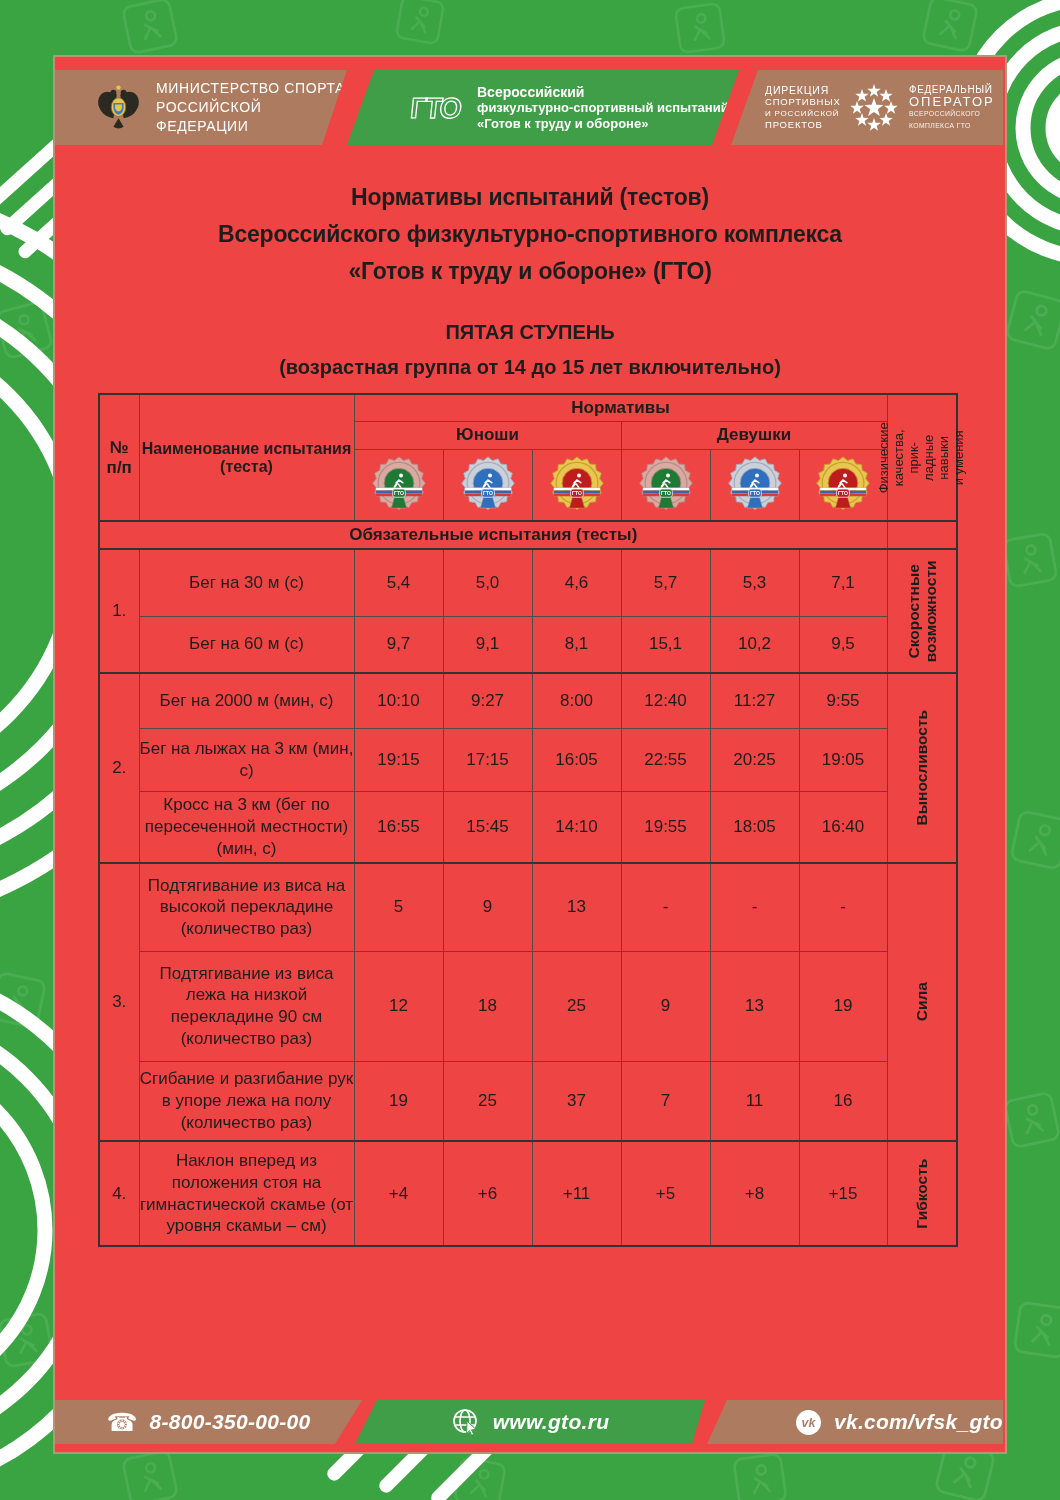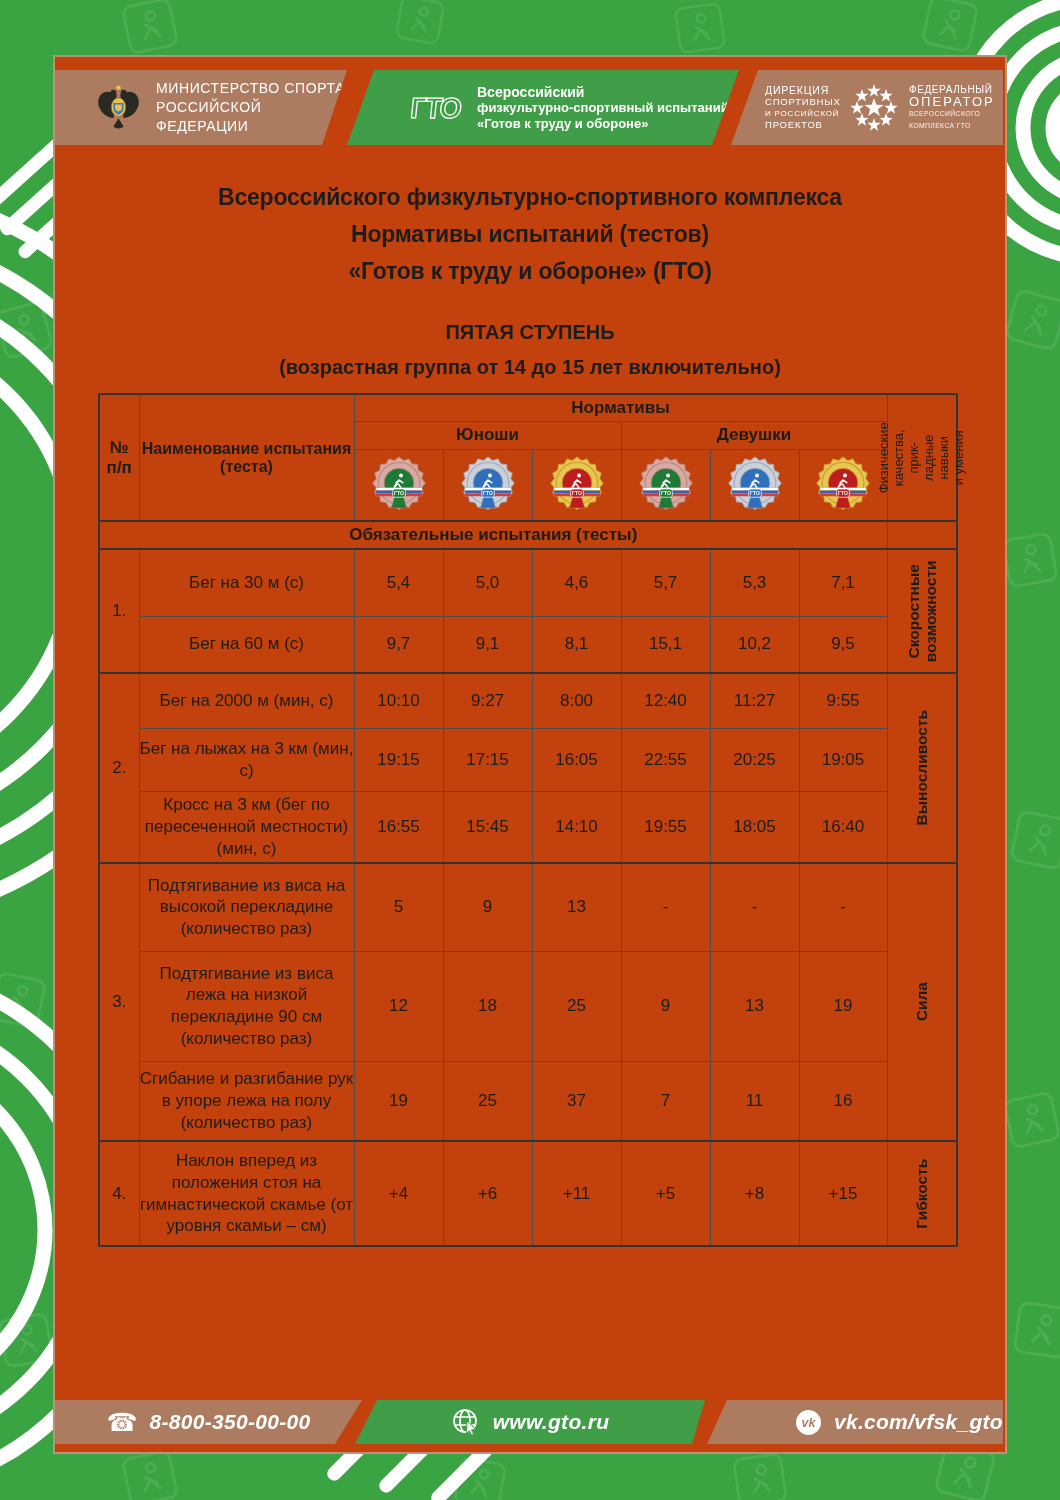--- a/index.html
+++ b/index.html
@@ -1,20 +1,20 @@
 <!DOCTYPE html>
 <html><head>
 <meta charset="utf-8">
 <style>
   html,body{margin:0;padding:0;background:#2e8f39;}
   .stage{position:relative;width:1060px;height:1500px;overflow:hidden;
          font-family:"Liberation Sans",sans-serif;color:#1d1d1d;}
   .bg{position:absolute;left:0;top:0;width:1060px;height:1500px;}
   .card{position:absolute;left:53px;top:55px;width:950px;height:1395px;
-        background:#c2410c;border:2px solid #bd9176;}
+        background:#ef4444;border:2px solid #bd9176;}
   
   .seg{position:absolute;display:flex;align-items:center;}
   .seg.brown{background:#ad7c60;}
   .seg.green{background:#3f9e47;}
   .hseg{top:13px;height:75px;}
   .seg1{left:0;width:292px;clip-path:polygon(0 0,292px 0,267px 75px,0 75px);}
   .seg2{left:292px;width:392px;clip-path:polygon(27px 0,392px 0,365px 75px,0 75px);}
   .seg3{left:676px;width:272px;clip-path:polygon(27px 0,272px 0,272px 75px,0 75px);}
   .ministry-text{color:#fff;font-size:14px;letter-spacing:.6px;line-height:19px;margin-left:12px;}
   .gto-text{color:#fff;font-weight:bold;font-size:13px;line-height:16px;margin-left:10px;}
@@ -168,22 +168,22 @@
         </span>
       <div class="op-text">
         <div>ФЕДЕРАЛЬНЫЙ</div>
         <div class="o2">ОПЕРАТОР</div>
         <div class="o3">ВСЕРОССИЙСКОГО</div>
         <div class="o4">КОМПЛЕКСА ГТО</div>
       </div>
     </div>
 
     <div class="title">
+      <div>Нормативы испытаний (тестов)</div>
       <div>Всероссийского физкультурно-спортивного комплекса</div>
-      <div>Нормативы испытаний (тестов)</div>
       <div>«Готов к труду и обороне» (ГТО)</div>
     </div>
     <div class="stagehead">
       <div>ПЯТАЯ СТУПЕНЬ</div>
       <div>(возрастная группа от 14 до 15 лет включительно)</div>
     </div>
 
     <table class="norm">
       <colgroup>
         <col style="width:40px">

